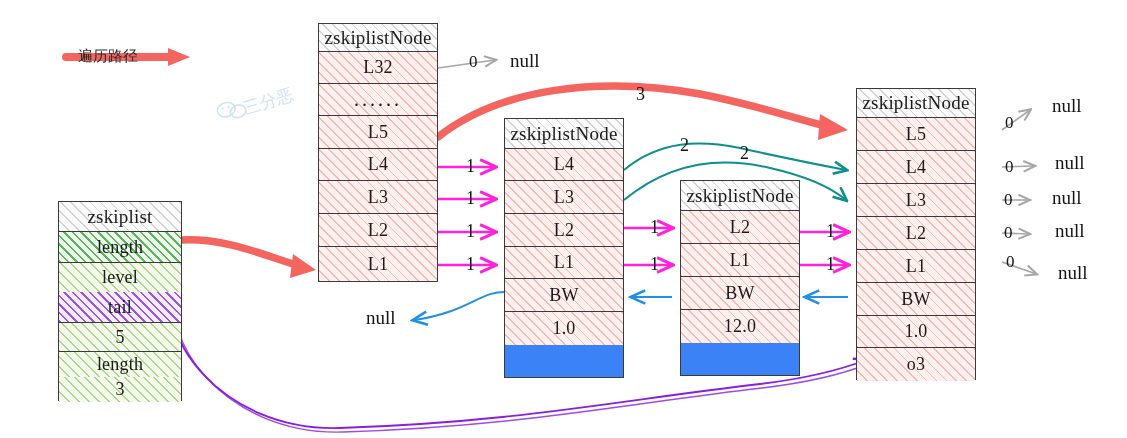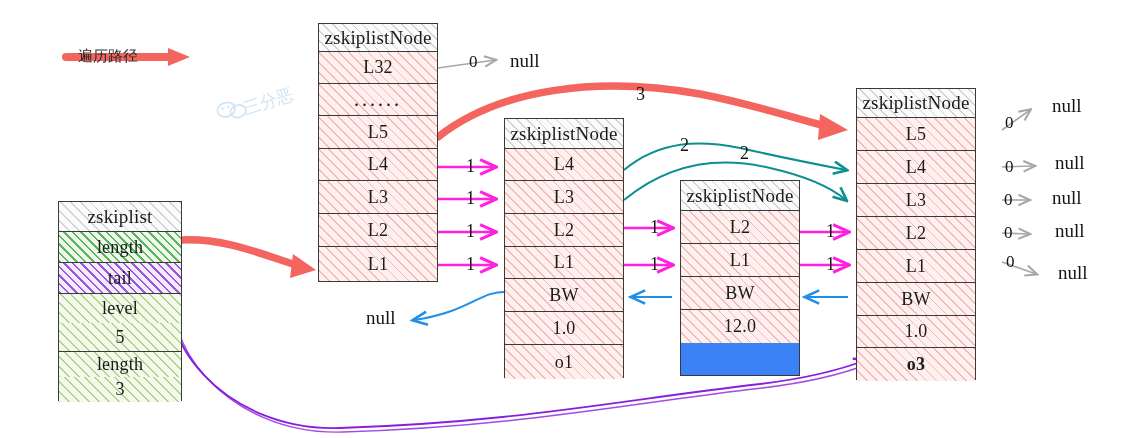--- a/index.html
+++ b/index.html
@@ -230,22 +230,22 @@
   <div class="flt" style="left:1055px;top:220px;">null</div>
 
   <div class="zero" style="left:1006px;top:252px;">0</div>
   <div class="flt" style="left:1058px;top:262px;">null</div>
 
   <div class="flt" style="left:366px;top:307px;">null</div>
 
   <div class="node" style="left:58px;top:201px;width:124px;height:200px;">
     <div class="row title-row hatch-grey" style="height:30px;">zskiplist</div>
     <div class="row hatch-green" style="height:31px;">length</div>
+    <div class="row hatch-lgreen" style="height:29px;border-bottom:none;">level</div>
     <div class="row hatch-purple" style="height:31px;">tail</div>
-    <div class="row hatch-lgreen" style="height:29px;border-bottom:none;">level</div>
     <div class="row hatch-lgreen" style="height:29px;">5</div>
     <div class="row hatch-lgreen" style="height:25px;border-bottom:none;">length</div>
     <div class="row hatch-lgreen" style="height:25px;">3</div>
   </div>
 
   <div class="node" style="left:318px;top:23px;width:120px;height:259px;">
     <div class="row title-row hatch-grey" style="height:28px;">zskiplistNode</div>
     <div class="row hatch-pink" style="height:32px;">L32</div>
     <div class="row hatch-pink dots" style="height:32px;">......</div>
     <div class="row hatch-pink" style="height:33px;">L5</div>
@@ -256,36 +256,35 @@
   </div>
 
   <div class="node" style="left:504px;top:118px;width:120px;height:260px;">
     <div class="row title-row hatch-grey" style="height:30px;">zskiplistNode</div>
     <div class="row hatch-pink" style="height:32px;">L4</div>
     <div class="row hatch-pink" style="height:33px;">L3</div>
     <div class="row hatch-pink" style="height:33px;">L2</div>
     <div class="row hatch-pink" style="height:32px;">L1</div>
     <div class="row hatch-pink" style="height:33px;">BW</div>
     <div class="row hatch-pink" style="height:33px;">1.0</div>
-    <div class="row hatch-pink" style="height:34px;">o1</div>
   </div>
 
   <div class="node" style="left:680px;top:180px;width:120px;height:196px;">
     <div class="row title-row hatch-grey" style="height:30px;">zskiplistNode</div>
     <div class="row hatch-pink" style="height:33px;">L2</div>
     <div class="row hatch-pink" style="height:33px;">L1</div>
     <div class="row hatch-pink" style="height:33px;">BW</div>
     <div class="row hatch-pink" style="height:33px;">12.0</div>
   </div>
 
   <div class="node" style="left:856px;top:88px;width:120px;height:292px;">
     <div class="row title-row hatch-grey" style="height:29px;">zskiplistNode</div>
     <div class="row hatch-pink" style="height:33px;">L5</div>
     <div class="row hatch-pink" style="height:33px;">L4</div>
     <div class="row hatch-pink" style="height:33px;">L3</div>
     <div class="row hatch-pink" style="height:33px;">L2</div>
     <div class="row hatch-pink" style="height:33px;">L1</div>
     <div class="row hatch-pink" style="height:33px;">BW</div>
     <div class="row hatch-pink" style="height:32px;">1.0</div>
-    <div class="row hatch-pink" style="height:33px;font-weight:bold;">o3</div>
+    <div class="row hatch-pink" style="height:33px;">o3</div>
   </div>
 
 </div>
 
 </body></html>

